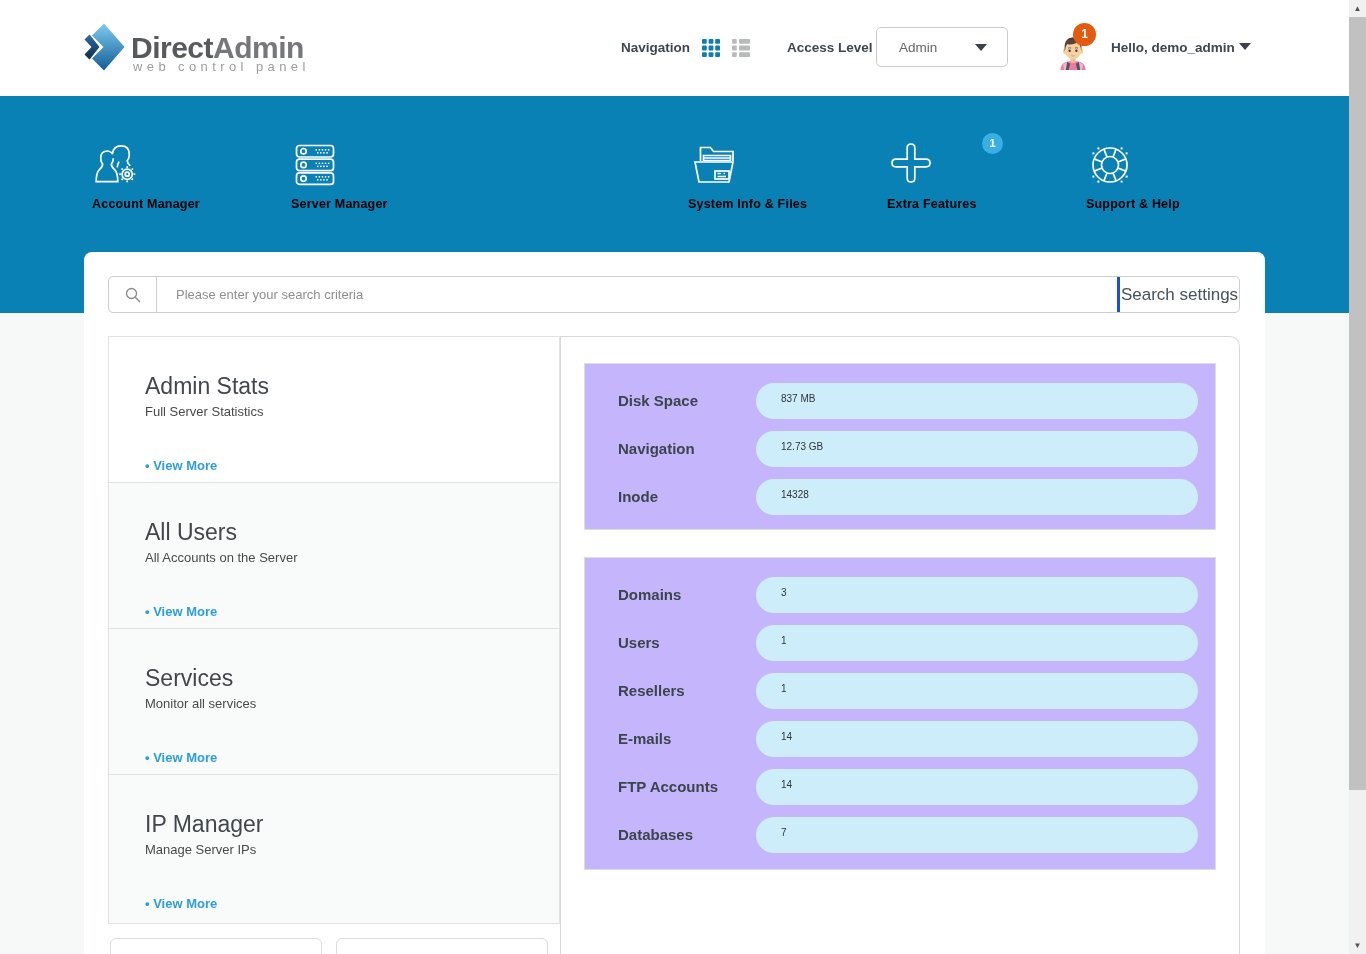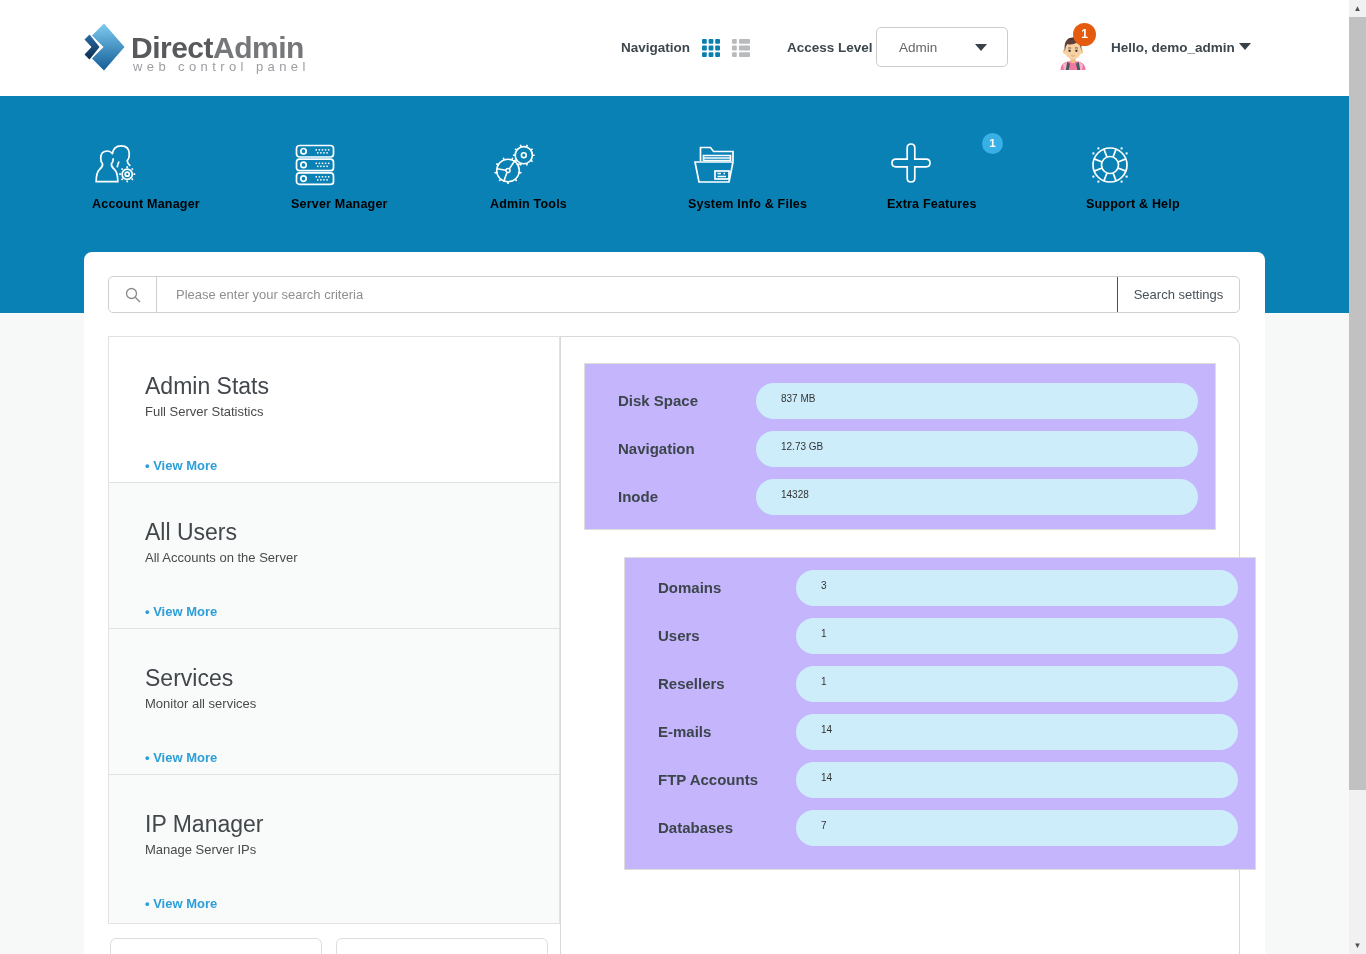--- a/index.html
+++ b/index.html
@@ -26,22 +26,22 @@
 .bitem .ic { height:50px; }
 .bitem .lbl { margin-top:6px; font-size:12.5px; font-weight:bold; letter-spacing:0.2px; }
 #xbadge { position:absolute; left:982px; top:37px; width:21px; height:21px; border-radius:50%;
   background:#38b0e6; color:#fff; font-size:11.5px; font-weight:bold; text-align:center; line-height:21px; }
 
 
 #search { position:absolute; left:24px; top:24px; width:1132px; height:37px;
   border:1px solid #cfcfcf; border-radius:5px; background:#fff; }
 #search .cell1 { position:absolute; left:0; top:0; width:48px; height:35px; border-right:1px solid #cfcfcf; }
 #search .ph { position:absolute; left:67px; top:10px; font-size:13px; color:#8f8f8f; }
-#search .btn { position:absolute; right:0; top:0; width:122px; height:35px; border-left:1px solid #1d4ed8;
-  font-size:13px; color:#46525c; text-align:center; line-height:35px; }
+#search .btn { position:absolute; right:0; top:0; width:122px; height:35px; border-left:3px solid #1d4ed8;
+  font-size:17px; color:#46525c; text-align:center; line-height:35px; }
 
 
 .lcard { position:absolute; left:24px; width:452px; height:147px; border:1px solid #e2e2e2; background:#f9fafa; }
 .lcard h2 { position:absolute; left:36px; top:36px; font-size:23px; font-weight:400; color:#42474c; }
 .lcard .sub { position:absolute; left:36px; top:67px; font-size:13px; color:#4a4a4a; }
 .lcard .vm { position:absolute; left:36px; top:105px; font-size:13px; font-weight:bold; color:#2d9fd8;margin-top:16px; }
 
 
 #rpanel { position:absolute; left:476px; top:84px; width:680px; height:618px;
   border:1px solid #d9d9d9; border-radius:0 10px 0 0; border-bottom:none; }
@@ -186,34 +186,20 @@
             <rect x="36.9" y="35.1" width="1.5" height="1.5"></rect>
             <rect x="26.0" y="38.1" width="1.5" height="1.5"></rect>
             <rect x="29.1" y="38.1" width="1.5" height="1.5"></rect>
             <rect x="32.2" y="38.1" width="1.5" height="1.5"></rect>
             <rect x="35.3" y="38.1" width="1.5" height="1.5"></rect>
           </g>
       </svg>
     </div>
     <div class="lbl">Server Manager</div>
   </div>
-  <div class="bitem" style="left:490px;">
-    <div class="ic">
-      <svg width="48" height="48" viewBox="0 0 48 48" fill="none" stroke="#ffffff" stroke-width="1.6">
-        <circle cx="18" cy="29.5" r="11.3"></circle>
-        <circle cx="18" cy="29.5" r="2"></circle>
-        <path d="M19.3 27.9 L25.5 18.6 M16.9 31.7 L13.7 40.6 M16 29.2 L7 27.8"></path>
-        <path d="M29.1 31.5 L31.4 31.9 M25.3 38.2 L26.7 39.9 M18.0 40.8 L18.0 43.1 M10.7 38.2 L9.3 39.9 M6.9 31.5 L4.6 31.9 M8.2 23.8 L6.2 22.7 M14.1 18.9 L13.3 16.7 M21.9 18.9 L22.7 16.7 M27.8 23.8 L29.8 22.7"></path>
-        <circle cx="33.8" cy="14.2" r="8.6"></circle>
-        <circle cx="33.8" cy="14.2" r="2.4"></circle>
-        <path d="M42.4 14.2 L44.7 14.2 M40.8 19.3 L42.6 20.6 M36.5 22.4 L37.2 24.6 M31.1 22.4 L30.4 24.6 M26.8 19.3 L25.0 20.6 M25.2 14.2 L22.9 14.2 M26.8 9.1 L25.0 7.8 M31.1 6.0 L30.4 3.8 M36.5 6.0 L37.2 3.8 M40.8 9.1 L42.6 7.8"></path>
-      </svg>
-    </div>
-    <div class="lbl">Admin Tools</div>
-  </div>
   <div class="bitem" style="left:688px;">
     <div class="ic">
       <svg width="48" height="48" viewBox="0 0 48 48" fill="none" stroke="#ffffff" stroke-width="1.7">
         <g transform="translate(0,-4)">
         <path d="M12.5 24 L12.5 10.5 L22.5 10.5 L25.5 14.5 L45 14.5 L45 24"></path>
         <path d="M15.5 24 L15.5 18.5 L42.5 18.5 L42.5 24 M15.8 21 L42.2 21 M16 23.5 L42 23.5"></path>
         <path d="M7 25 L45 25 L41 45 L11 45 Z"></path>
         <rect x="27" y="34" width="14" height="8"></rect>
         <path d="M29.5 36.5 L33 36.5 M35.5 36.5 L37 36.5 M29.5 39.5 L38 39.5"></path>
         </g>
@@ -299,21 +285,21 @@
             <span>12.73 GB</span>
           </div>
         </div>
       <div class="rrow">
           <div class="lab">Inode</div>
           <div class="pill">
             <span>14328</span>
           </div>
         </div>
     </div>
-    <div class="rcard" style="top:220px; height:313px; padding-top:6px;margin-left:40px;">
+    <div class="rcard" style="top:220px; height:313px; padding-top:13px;">
       <div class="rrow">
           <div class="lab">Domains</div>
           <div class="pill">
             <span>3</span>
           </div>
         </div>
       <div class="rrow">
           <div class="lab">Users</div>
           <div class="pill">
             <span>1</span>

